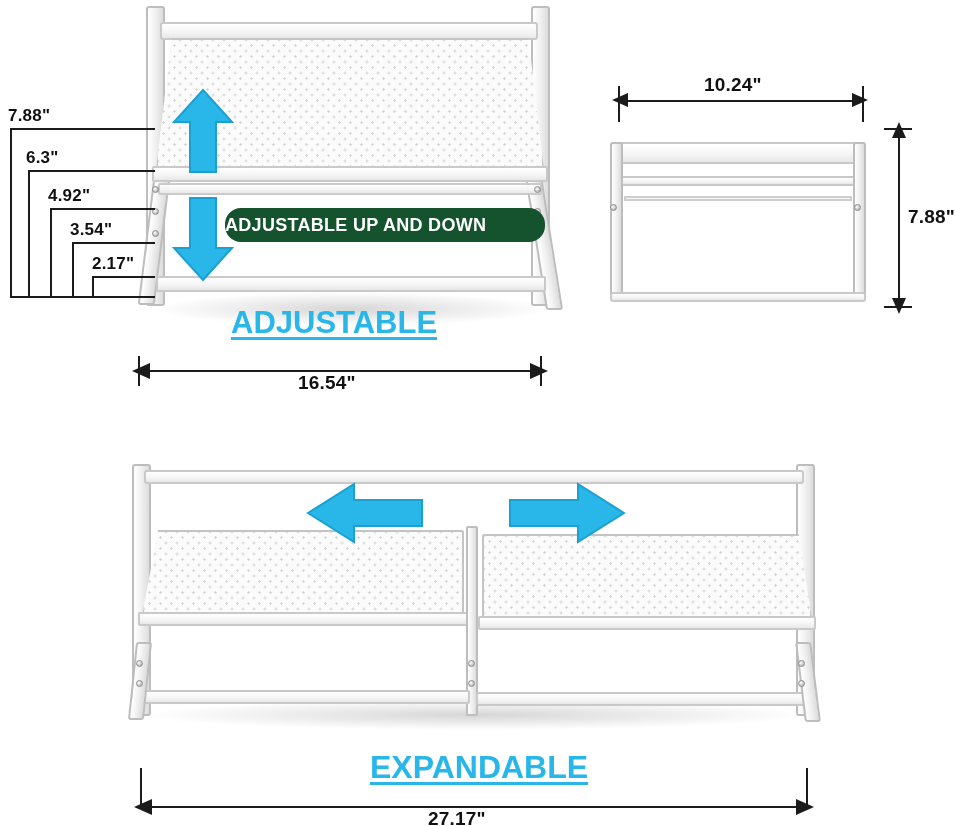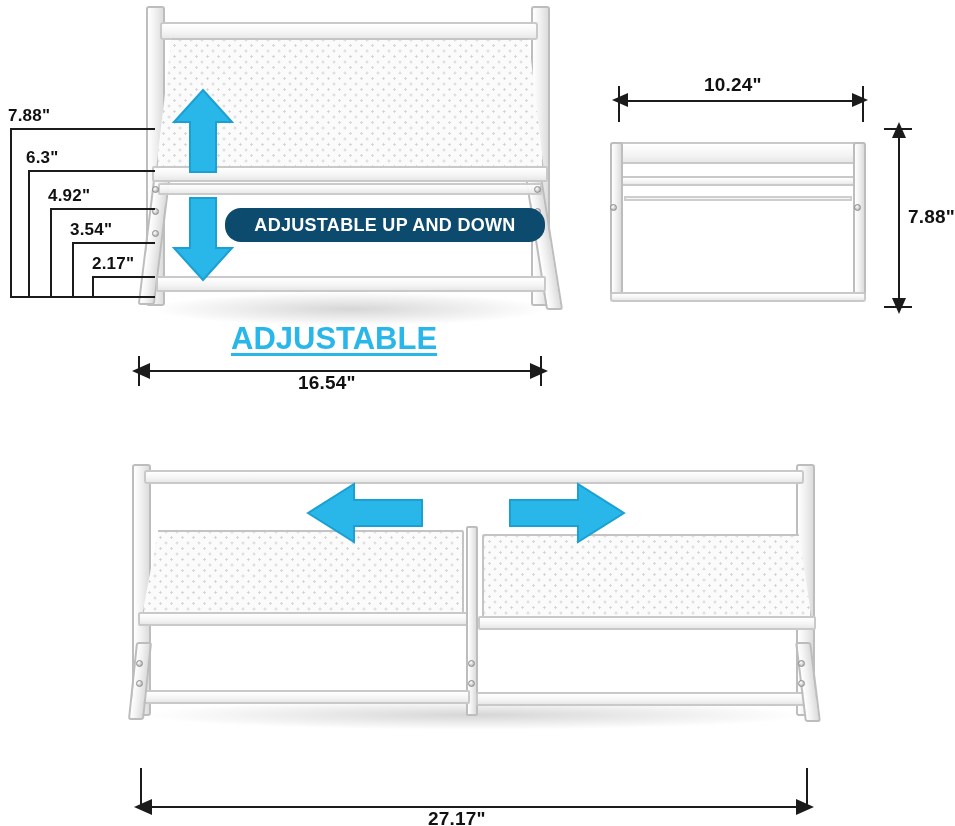--- a/index.html
+++ b/index.html
@@ -27,41 +27,40 @@
   .tick {
     position: absolute;
     background: #1b1b1b;
   }
   .hline { height: 2px; }
   .vline { width: 2px; }
 
   
   .badge {
     position: absolute;
-    background: #0c4a6e;
+    background: #14532d;
     color: #fff;
     font-weight: bold;
     border-radius: 16px;
     display: flex;
     align-items: center;
-    justify-content: center;
+    justify-content: flex-start;
     white-space: nowrap;
     letter-spacing: 0.3px;
   }
 
   
   .caption {
     position: absolute;
     color: #29b6e8;
     font-weight: bold;
     text-decoration: underline;
     text-underline-offset: 4px;
     text-decoration-thickness: 3px;
     white-space: nowrap;
-    margin-top: 16px;
   }
 
   
   .panel-white {
     position: absolute;
     background: linear-gradient(180deg,#ffffff 0%,#f4f4f4 60%,#e8e8e8 100%);
     border: 2px solid #c9c9c9;
   }
   .leg {
     position: absolute;
@@ -297,20 +296,23 @@
       </div>
 
       <div class="arrow-svg" style="left:398px;top:18px;">
         <svg width="118" height="62" viewBox="0 0 118 62">
           <polygon points="116,31 70,2 70,18 2,18 2,44 70,44 70,60" fill="#29b6e8" stroke="#1aa0d2" stroke-width="2"></polygon>
         </svg>
       </div>
     </div>
 
 
+    <div class="caption" style="left:370px;top:345px;font-size:32px;">
+      <span>EXPANDABLE</span>
+    </div>
 
     <div class="abs" style="left:130px;top:388px;width:690px;height:34px;">
       <div class="tick hline" style="left:10px;top:14px;width:668px;"></div>
       <div class="arrow-svg" style="left:4px;top:7px;">
         <svg width="18" height="16" viewBox="0 0 18 16">
             <polygon points="0,8 18,0 18,16" fill="#1b1b1b"></polygon>
           </svg>
       </div>
       <div class="arrow-svg" style="left:666px;top:7px;">
         <svg width="18" height="16" viewBox="0 0 18 16">

